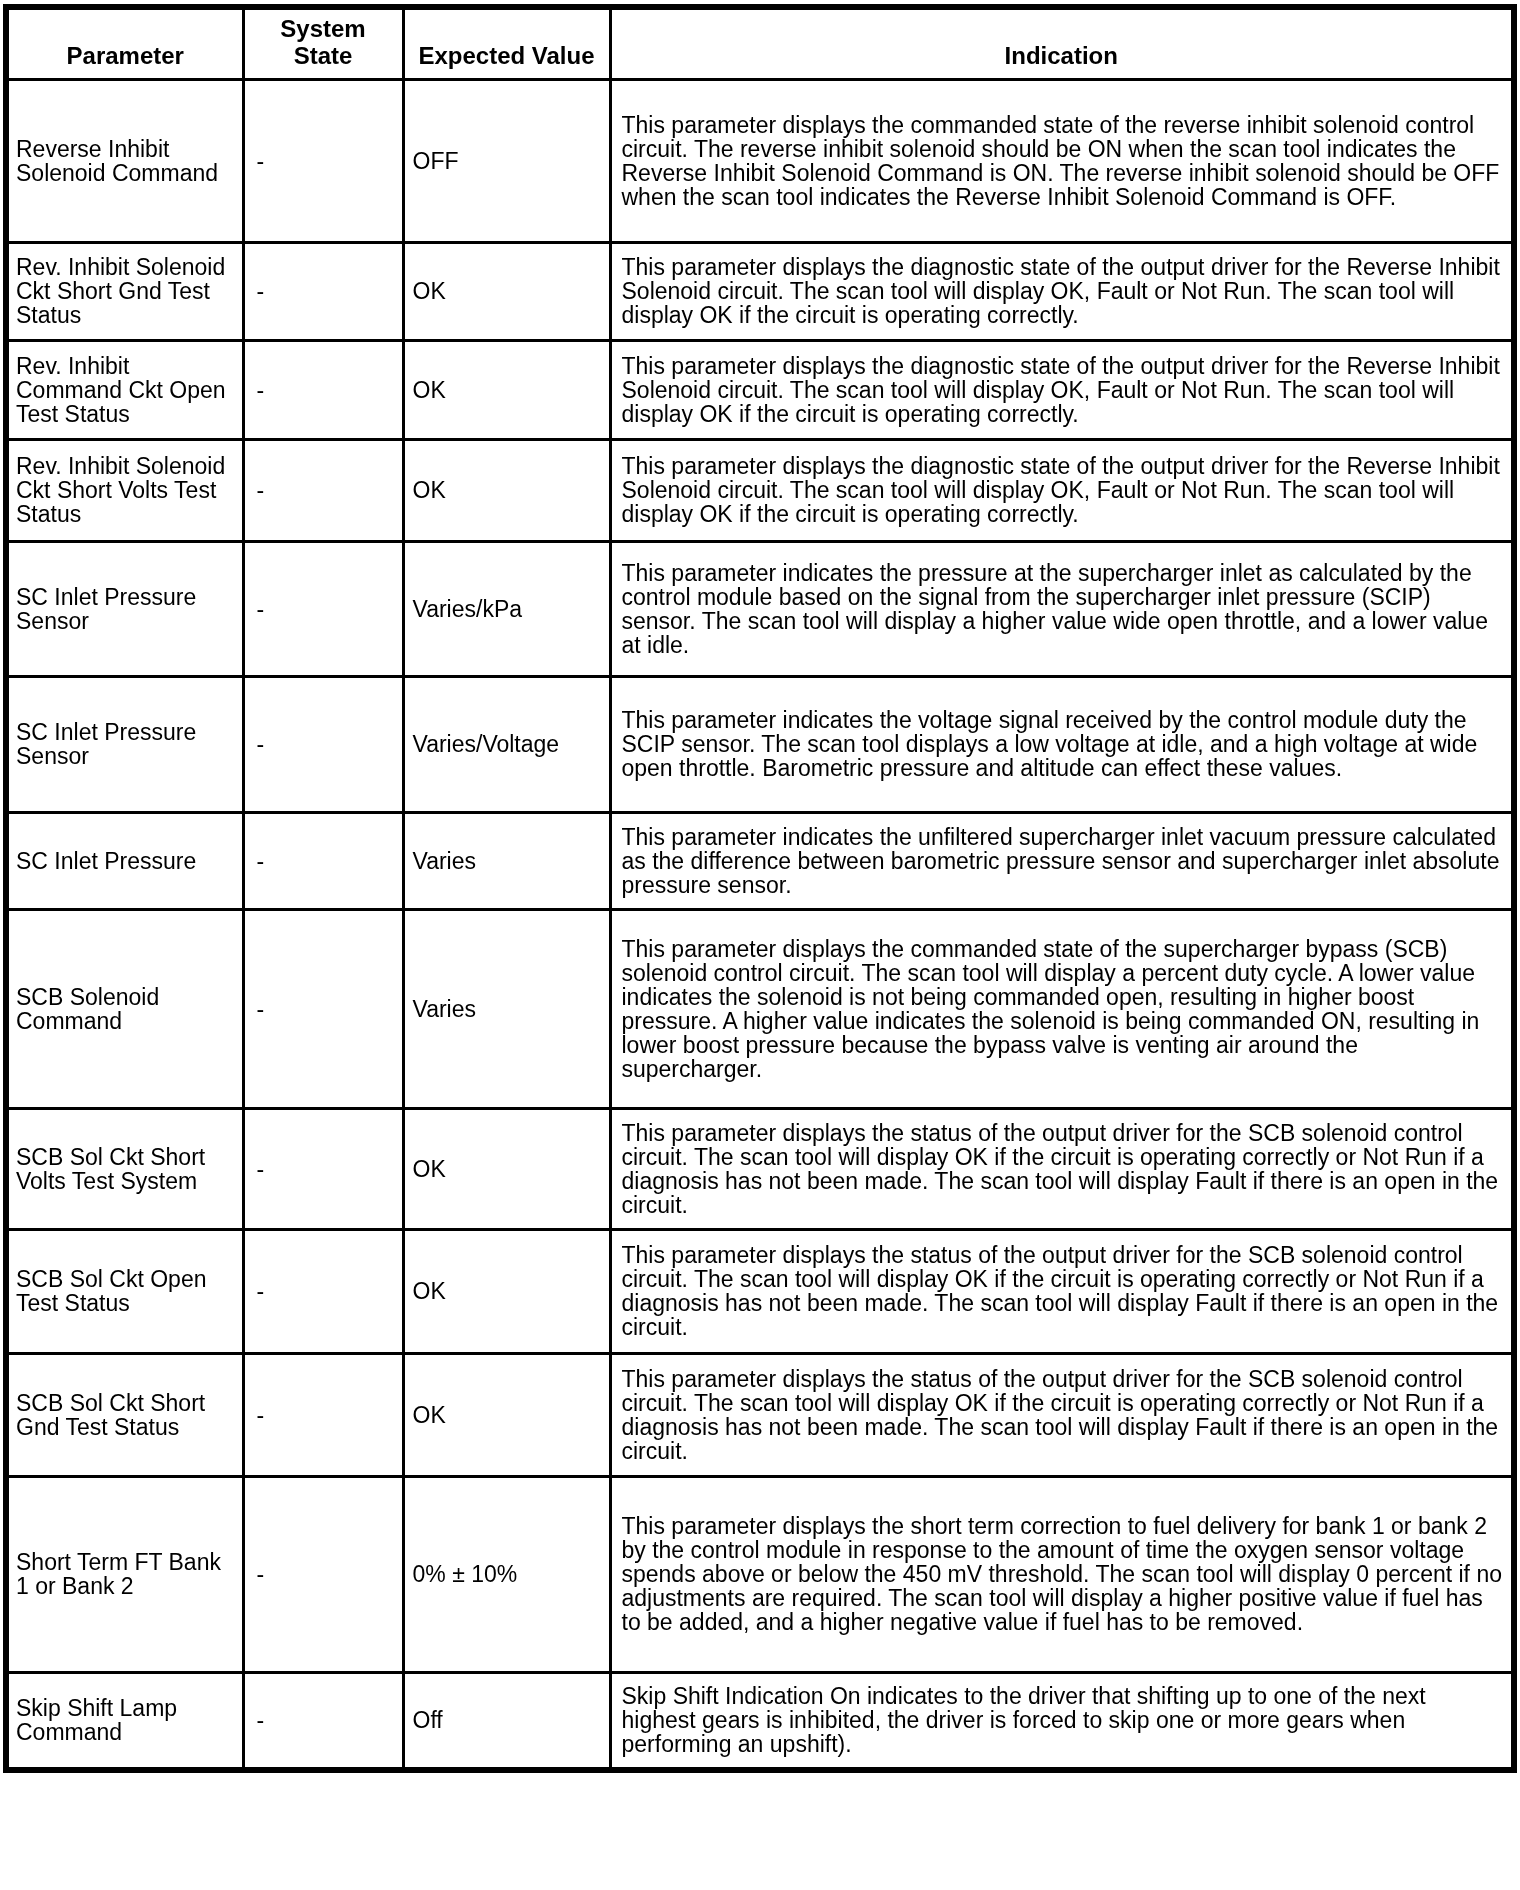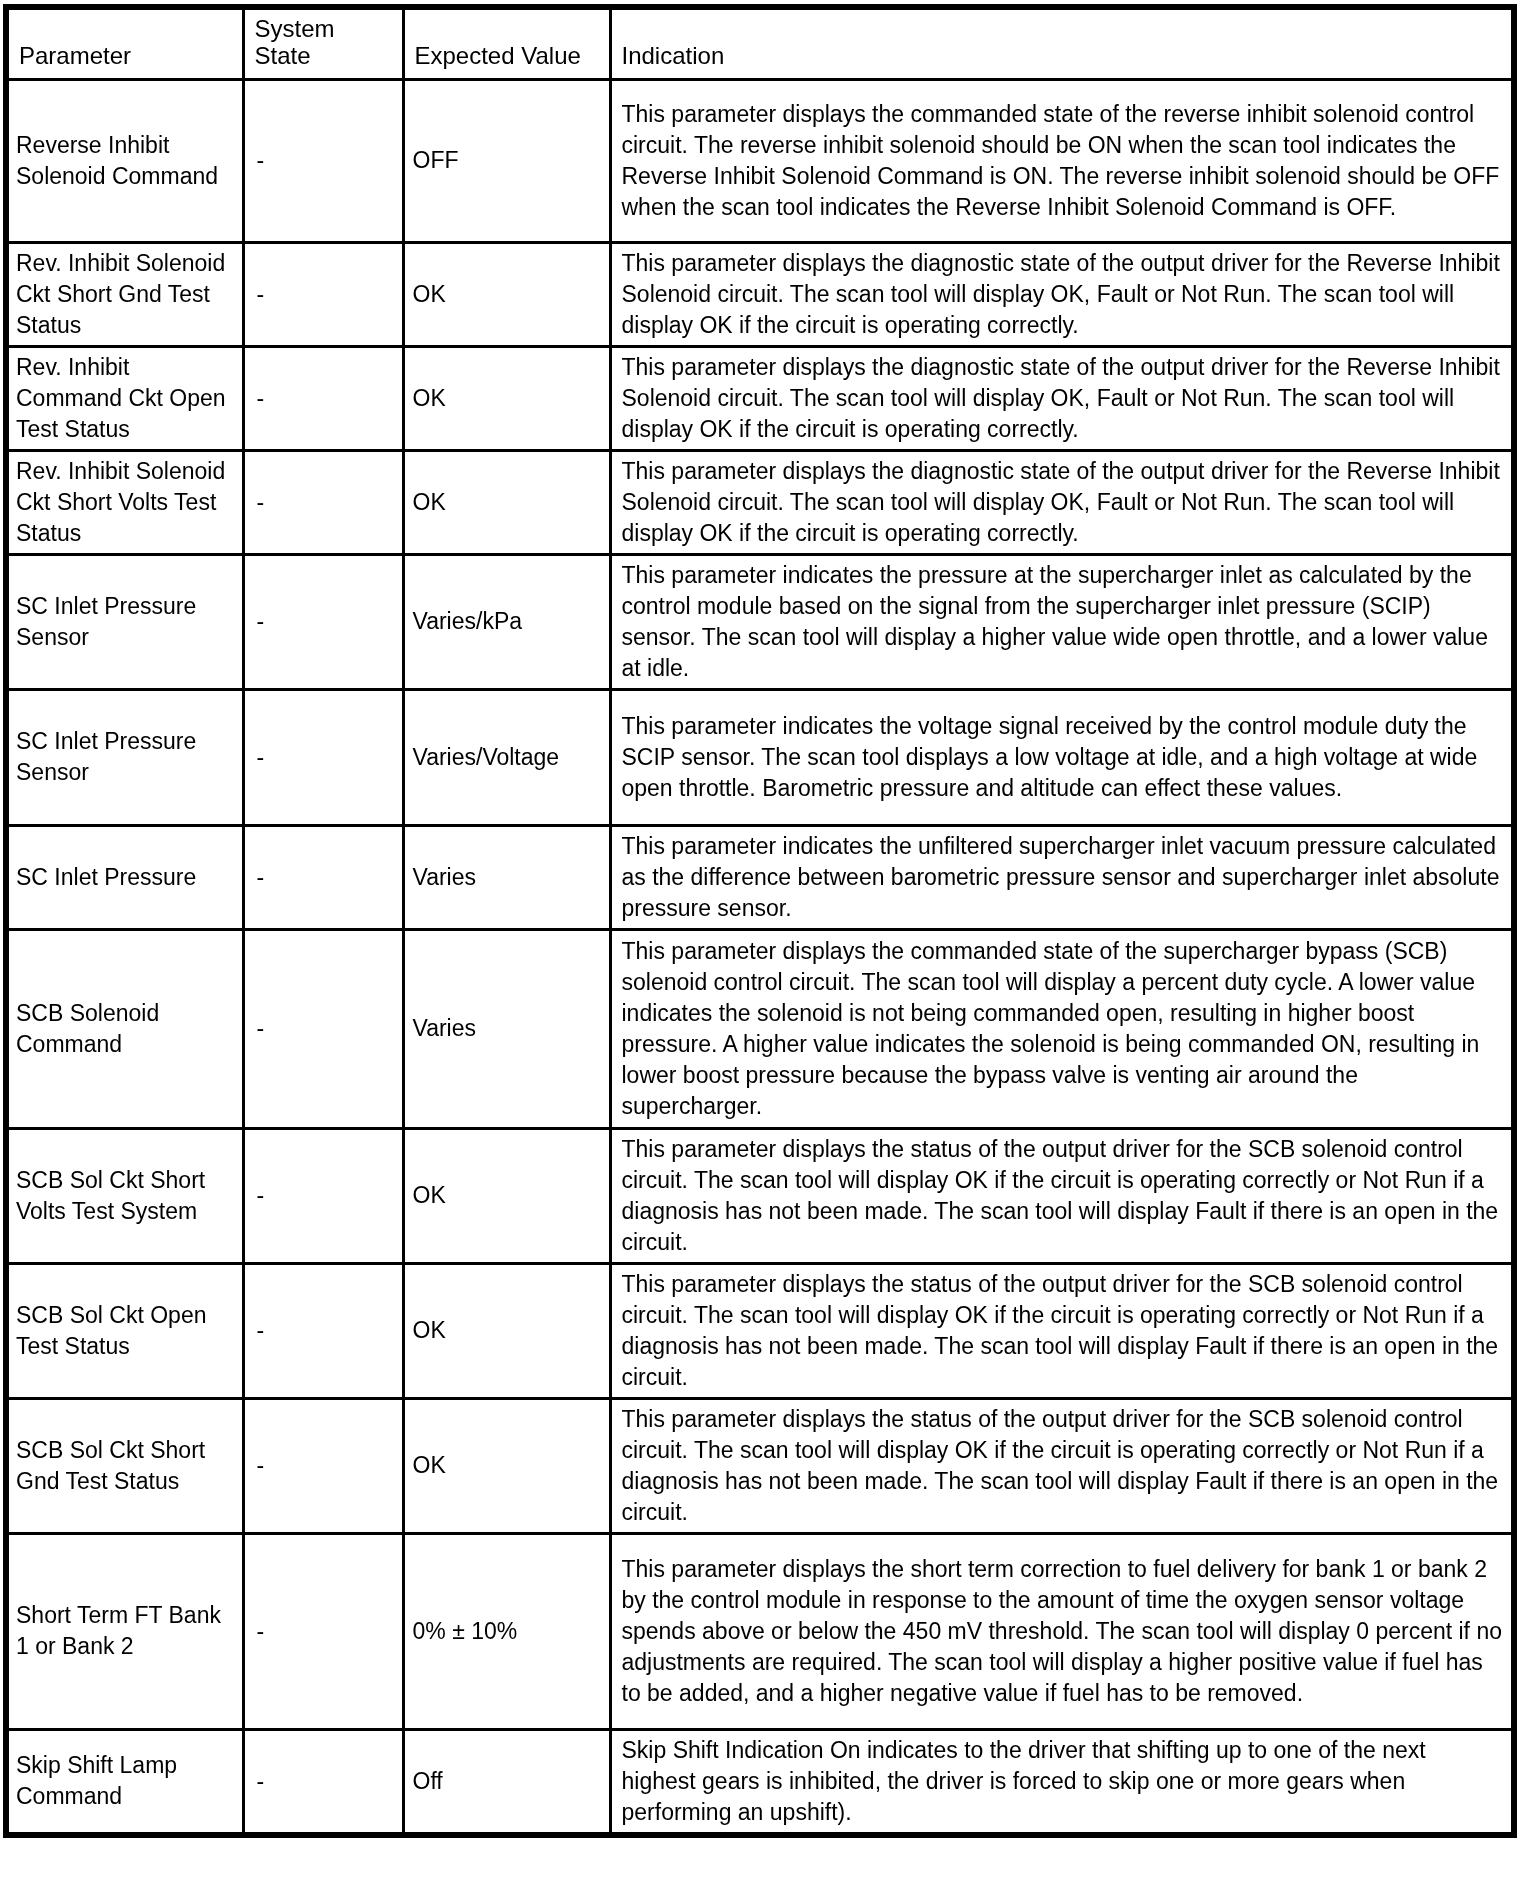--- a/index.html
+++ b/index.html
@@ -21,29 +21,29 @@
     margin: 4px 0 0 3px;
     border: 6px solid #000;
   }
   .param-table th,
   .param-table td {
     border: 3px solid #000;
     overflow: hidden;
   }
   .param-table th {
     font-size: 24px;
-    font-weight: normal;
-    text-align: left;
+    font-weight: bold;
+    text-align: center;
     vertical-align: bottom;
     padding: 4px 10px 9px 10px;
     line-height: 27px;
   }
   .param-table td {
     font-size: 23px;
-    line-height: 31px;
+    line-height: 24px;
     vertical-align: middle;
     padding: 4px 8px;
   }
   td.cell-param {
     padding-left: 7px;
     padding-right: 8px;
   }
   td.cell-state {
     padding-left: 12px;
   }

